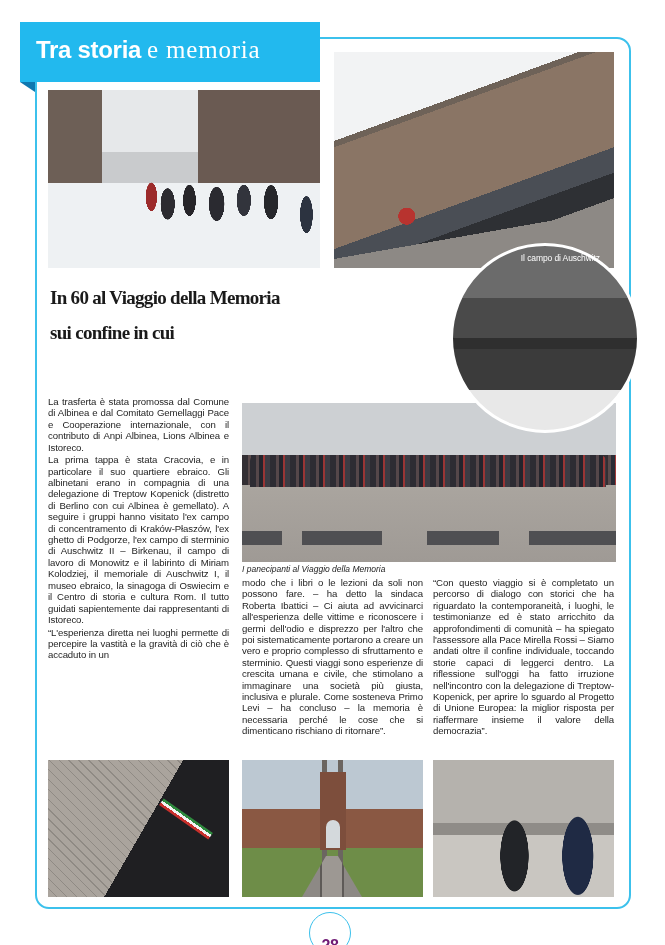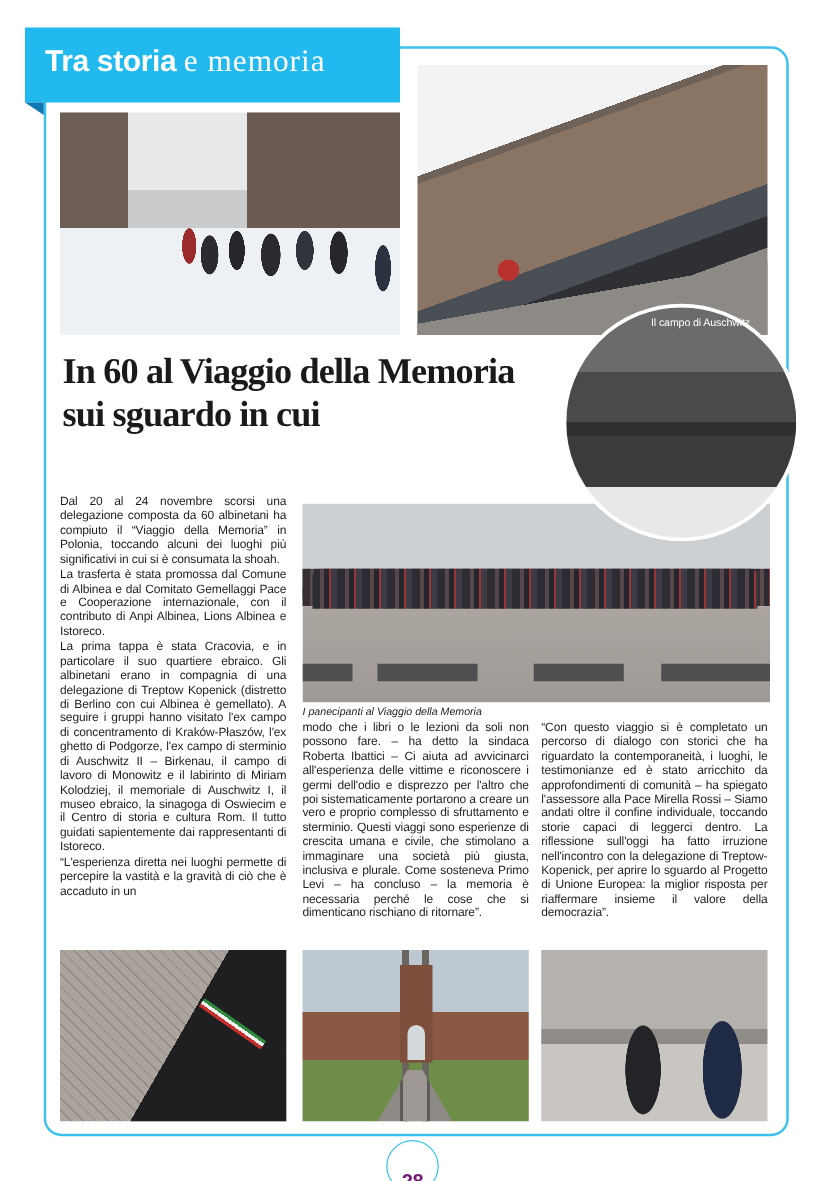--- a/index.html
+++ b/index.html
@@ -89,21 +89,21 @@
     clip-path: polygon(40% 0, 60% 0, 100% 100%, 0 100%); }
   .p-b3 { left: 433px; top: 760px; width: 181px; height: 137px;
     background:
       radial-gradient(ellipse 20px 50px at 45% 70%, #222428 70%, transparent 72%),
       radial-gradient(ellipse 22px 55px at 80% 70%, #1f2a44 70%, transparent 72%),
       linear-gradient(180deg, #b5b2ad 0 46%, #8f8c88 46% 55%, #c9c6c1 55% 100%);
   }
 
   
   .headline { position: absolute; left: 50px; top: 280px; width: 420px;
-    font-family: "Liberation Serif", serif; font-weight: bold; font-size: 29px; line-height: 35px;
+    font-family: "Liberation Serif", serif; font-weight: bold; font-size: 19px; line-height: 35px;
     letter-spacing: -0.7px; color: #1a1a1a; }
   .headline div { white-space: nowrap; }
 
   
   .col { position: absolute; width: 181px; font-size: 9.6px; line-height: 11.4px;
     text-align: justify; letter-spacing: -0.1px; color: #1e1e1e; }
   .col p { margin: 0 0 1.2px 0; }
   .col1 { left: 48px; top: 396px; height: 356px; }
   .col2 { left: 242px; top: 577px; }
   .col3 { left: 433px; top: 577px; }
@@ -122,38 +122,37 @@
     <span class="bold">Tra storia</span><span class="light">e memoria</span>
   </div>
 </div>
 <div class="fold"></div>
 
 <div class="photo p-snow"></div>
 <div class="photo p-train"></div>
 
 <div class="headline">
   <div>In 60 al Viaggio della Memoria</div>
-  <div>sui sguardo in cui</div>
+  <div>sui confine in cui</div>
 </div>
 
 <div class="photo p-group">
   <div class="ground"></div>
   <div class="people"></div>
   <div class="slab" style="left:0;width:40px"></div>
   <div class="slab" style="left:60px;width:80px"></div>
   <div class="slab" style="left:185px;width:72px"></div>
   <div class="slab" style="left:287px;width:87px"></div>
 </div>
 <div class="caption-group">I panecipanti al Viaggio della Memoria</div>
 
 <div class="photo p-circle"></div>
 <div class="circle-caption">Il campo di Auschwitz</div>
 
 <div class="col col1">
-  <p>Dal 20 al 24 novembre scorsi una delegazione composta da 60 albinetani ha compiuto il “Viaggio della Memoria” in Polonia, toccando alcuni dei luoghi più significativi in cui si è consumata la shoah.</p>
   <p>La trasferta è stata promossa dal Comune di Albinea e dal Comitato Gemellaggi Pace e Cooperazione internazionale, con il contributo di Anpi Albinea, Lions Albinea e Istoreco.</p>
   <p>La prima tappa è stata Cracovia, e in particolare il suo quartiere ebraico. Gli albinetani erano in compagnia di una delegazione di Treptow Kopenick (distretto di Berlino con cui Albinea è gemellato). A seguire i gruppi hanno visitato l'ex campo di concentramento di Kraków-Płaszów, l'ex ghetto di Podgorze, l'ex campo di sterminio di Auschwitz II – Birkenau, il campo di lavoro di Monowitz e il labirinto di Miriam Kolodziej, il memoriale di Auschwitz I, il museo ebraico, la sinagoga di Oswiecim e il Centro di storia e cultura Rom. Il tutto guidati sapientemente dai rappresentanti di Istoreco.</p>
   <p>“L'esperienza diretta nei luoghi permette di percepire la vastità e la gravità di ciò che è accaduto in un</p>
 </div>
 <div class="col col2">
   <p>modo che i libri o le lezioni da soli non possono fare. – ha detto la sindaca Roberta Ibattici – Ci aiuta ad avvicinarci all'esperienza delle vittime e riconoscere i germi dell'odio e disprezzo per l'altro che poi sistematicamente portarono a creare un vero e proprio complesso di sfruttamento e sterminio. Questi viaggi sono esperienze di crescita umana e civile, che stimolano a immaginare una società più giusta, inclusiva e plurale. Come sosteneva Primo Levi – ha concluso – la memoria è necessaria perché le cose che si dimenticano rischiano di ritornare”.</p>
 </div>
 <div class="col col3">
   <p>“Con questo viaggio si è completato un percorso di dialogo con storici che ha riguardato la contemporaneità, i luoghi, le testimonianze ed è stato arricchito da approfondimenti di comunità – ha spiegato l'assessore alla Pace Mirella Rossi – Siamo andati oltre il confine individuale, toccando storie capaci di leggerci dentro. La riflessione sull'oggi ha fatto irruzione nell'incontro con la delegazione di Treptow-Kopenick, per aprire lo sguardo al Progetto di Unione Europea: la miglior risposta per riaffermare insieme il valore della democrazia”.</p>
 </div>

